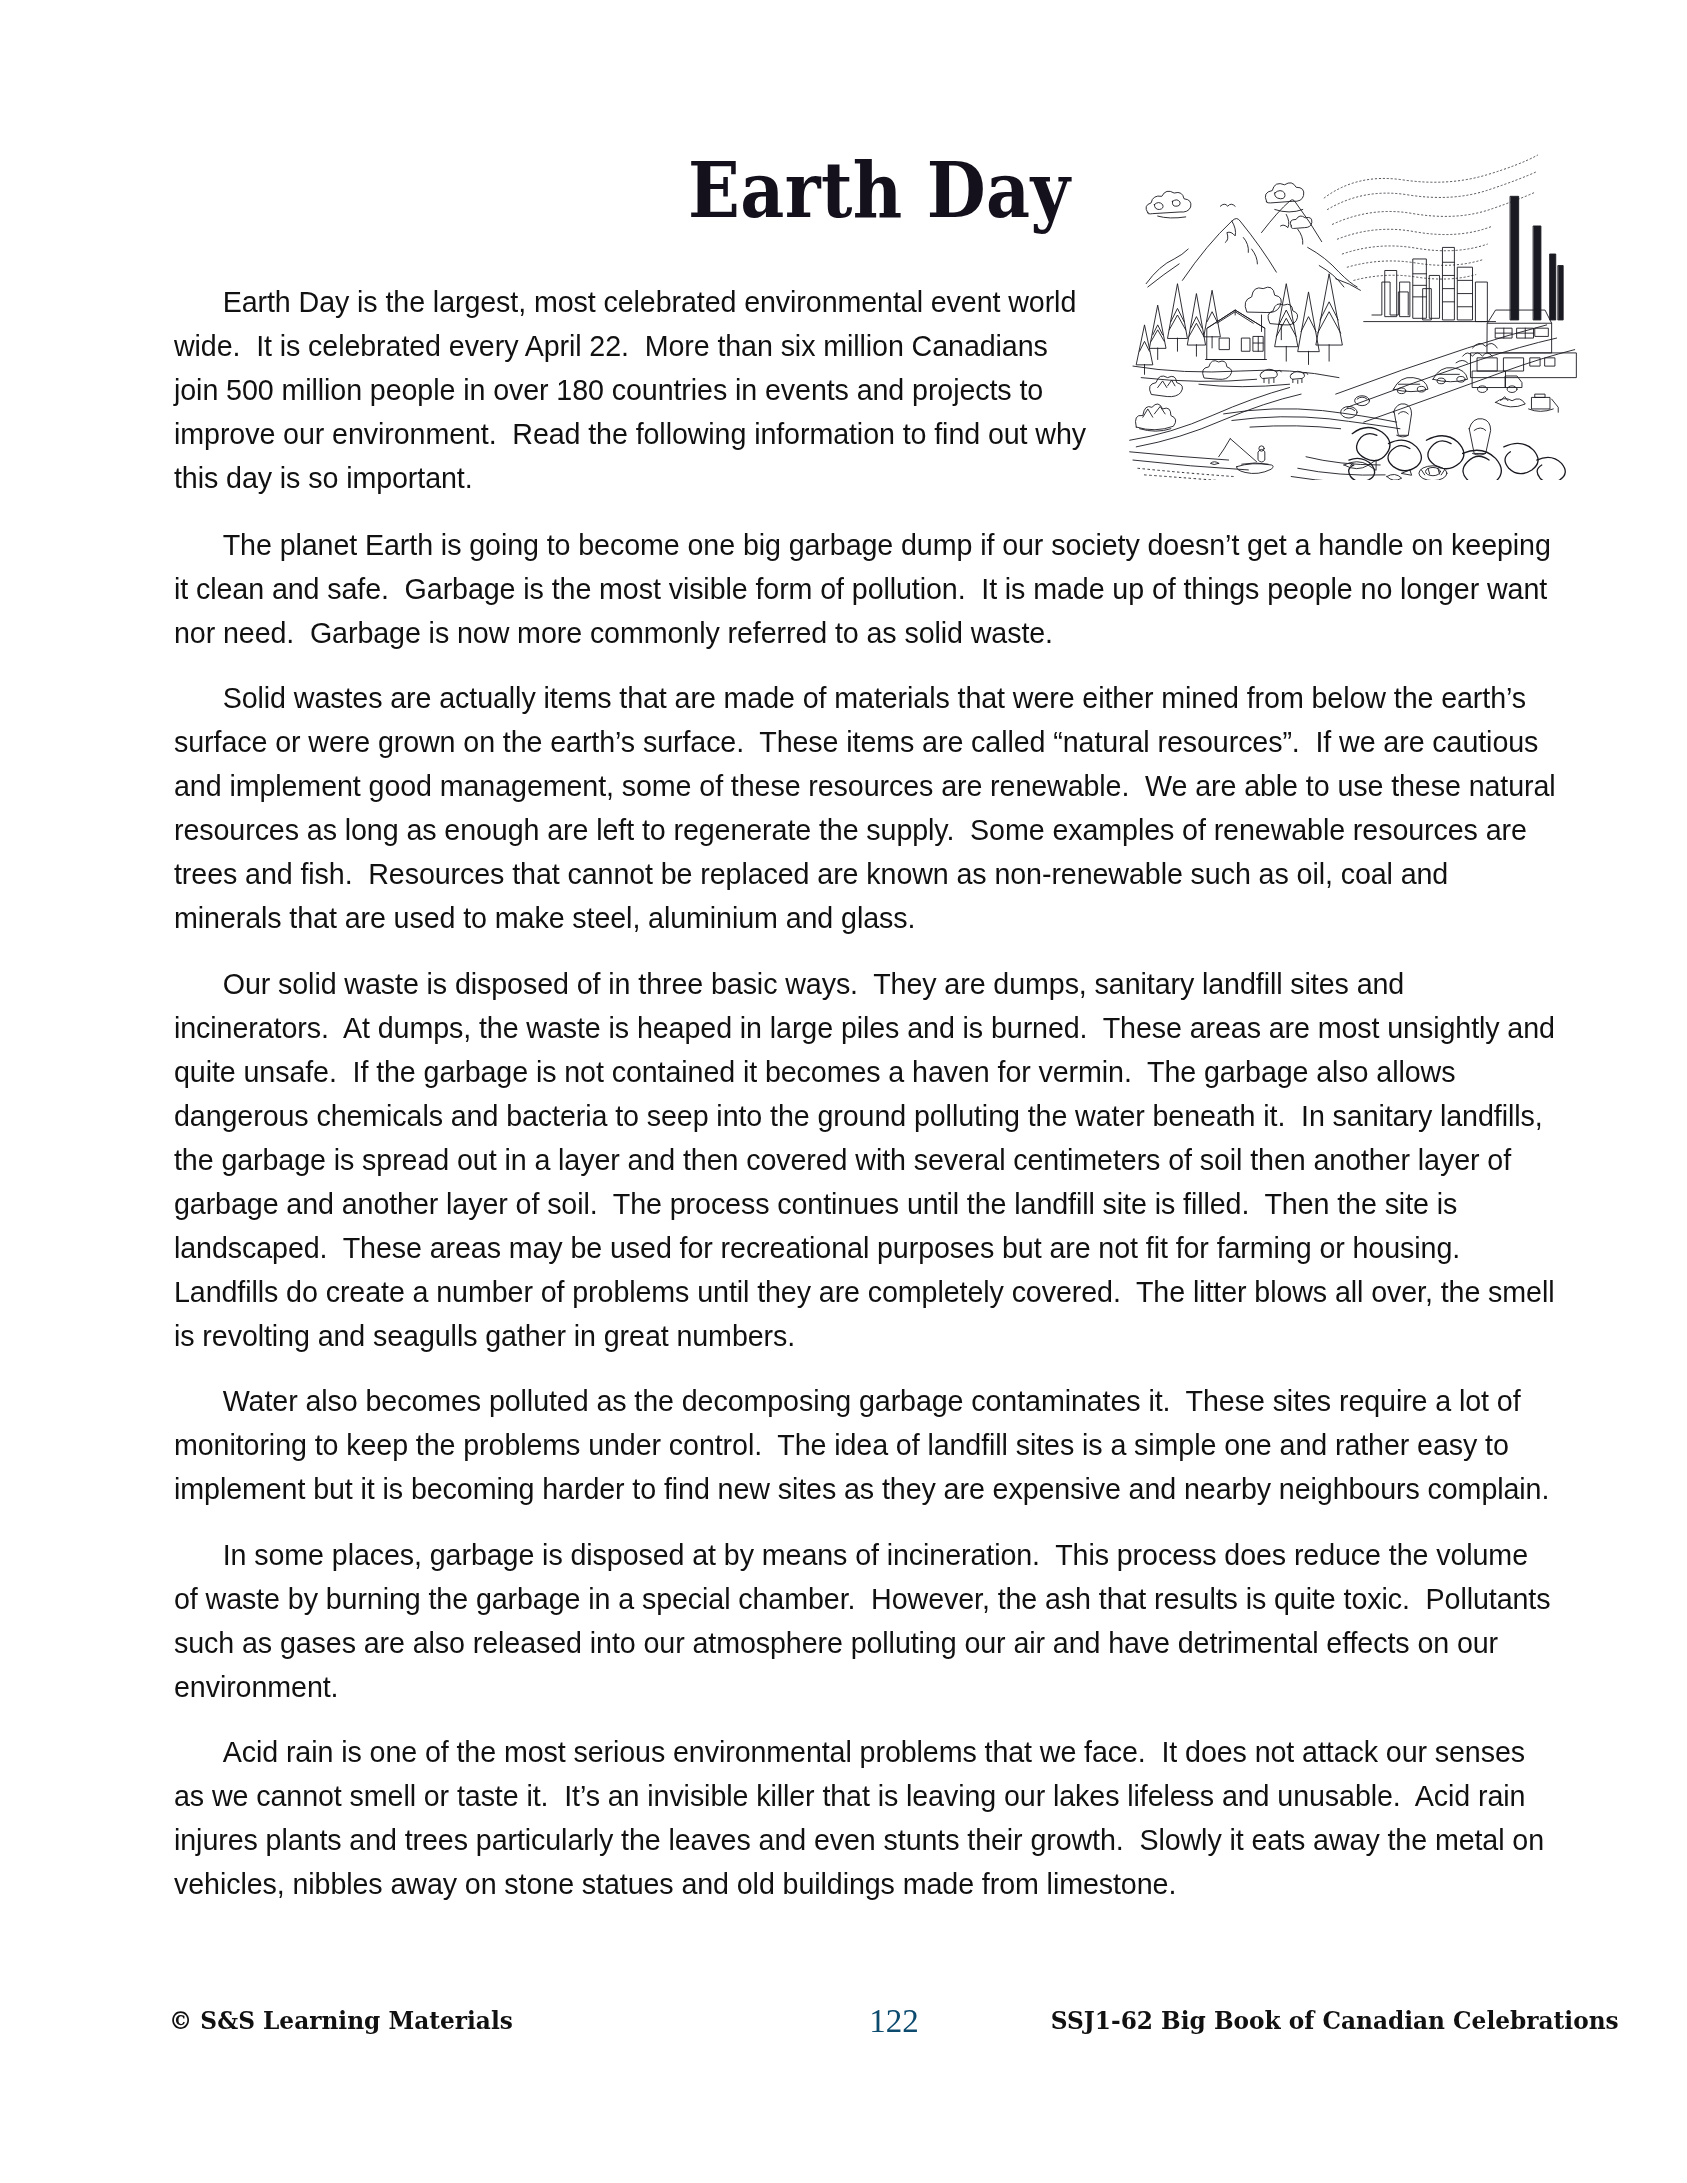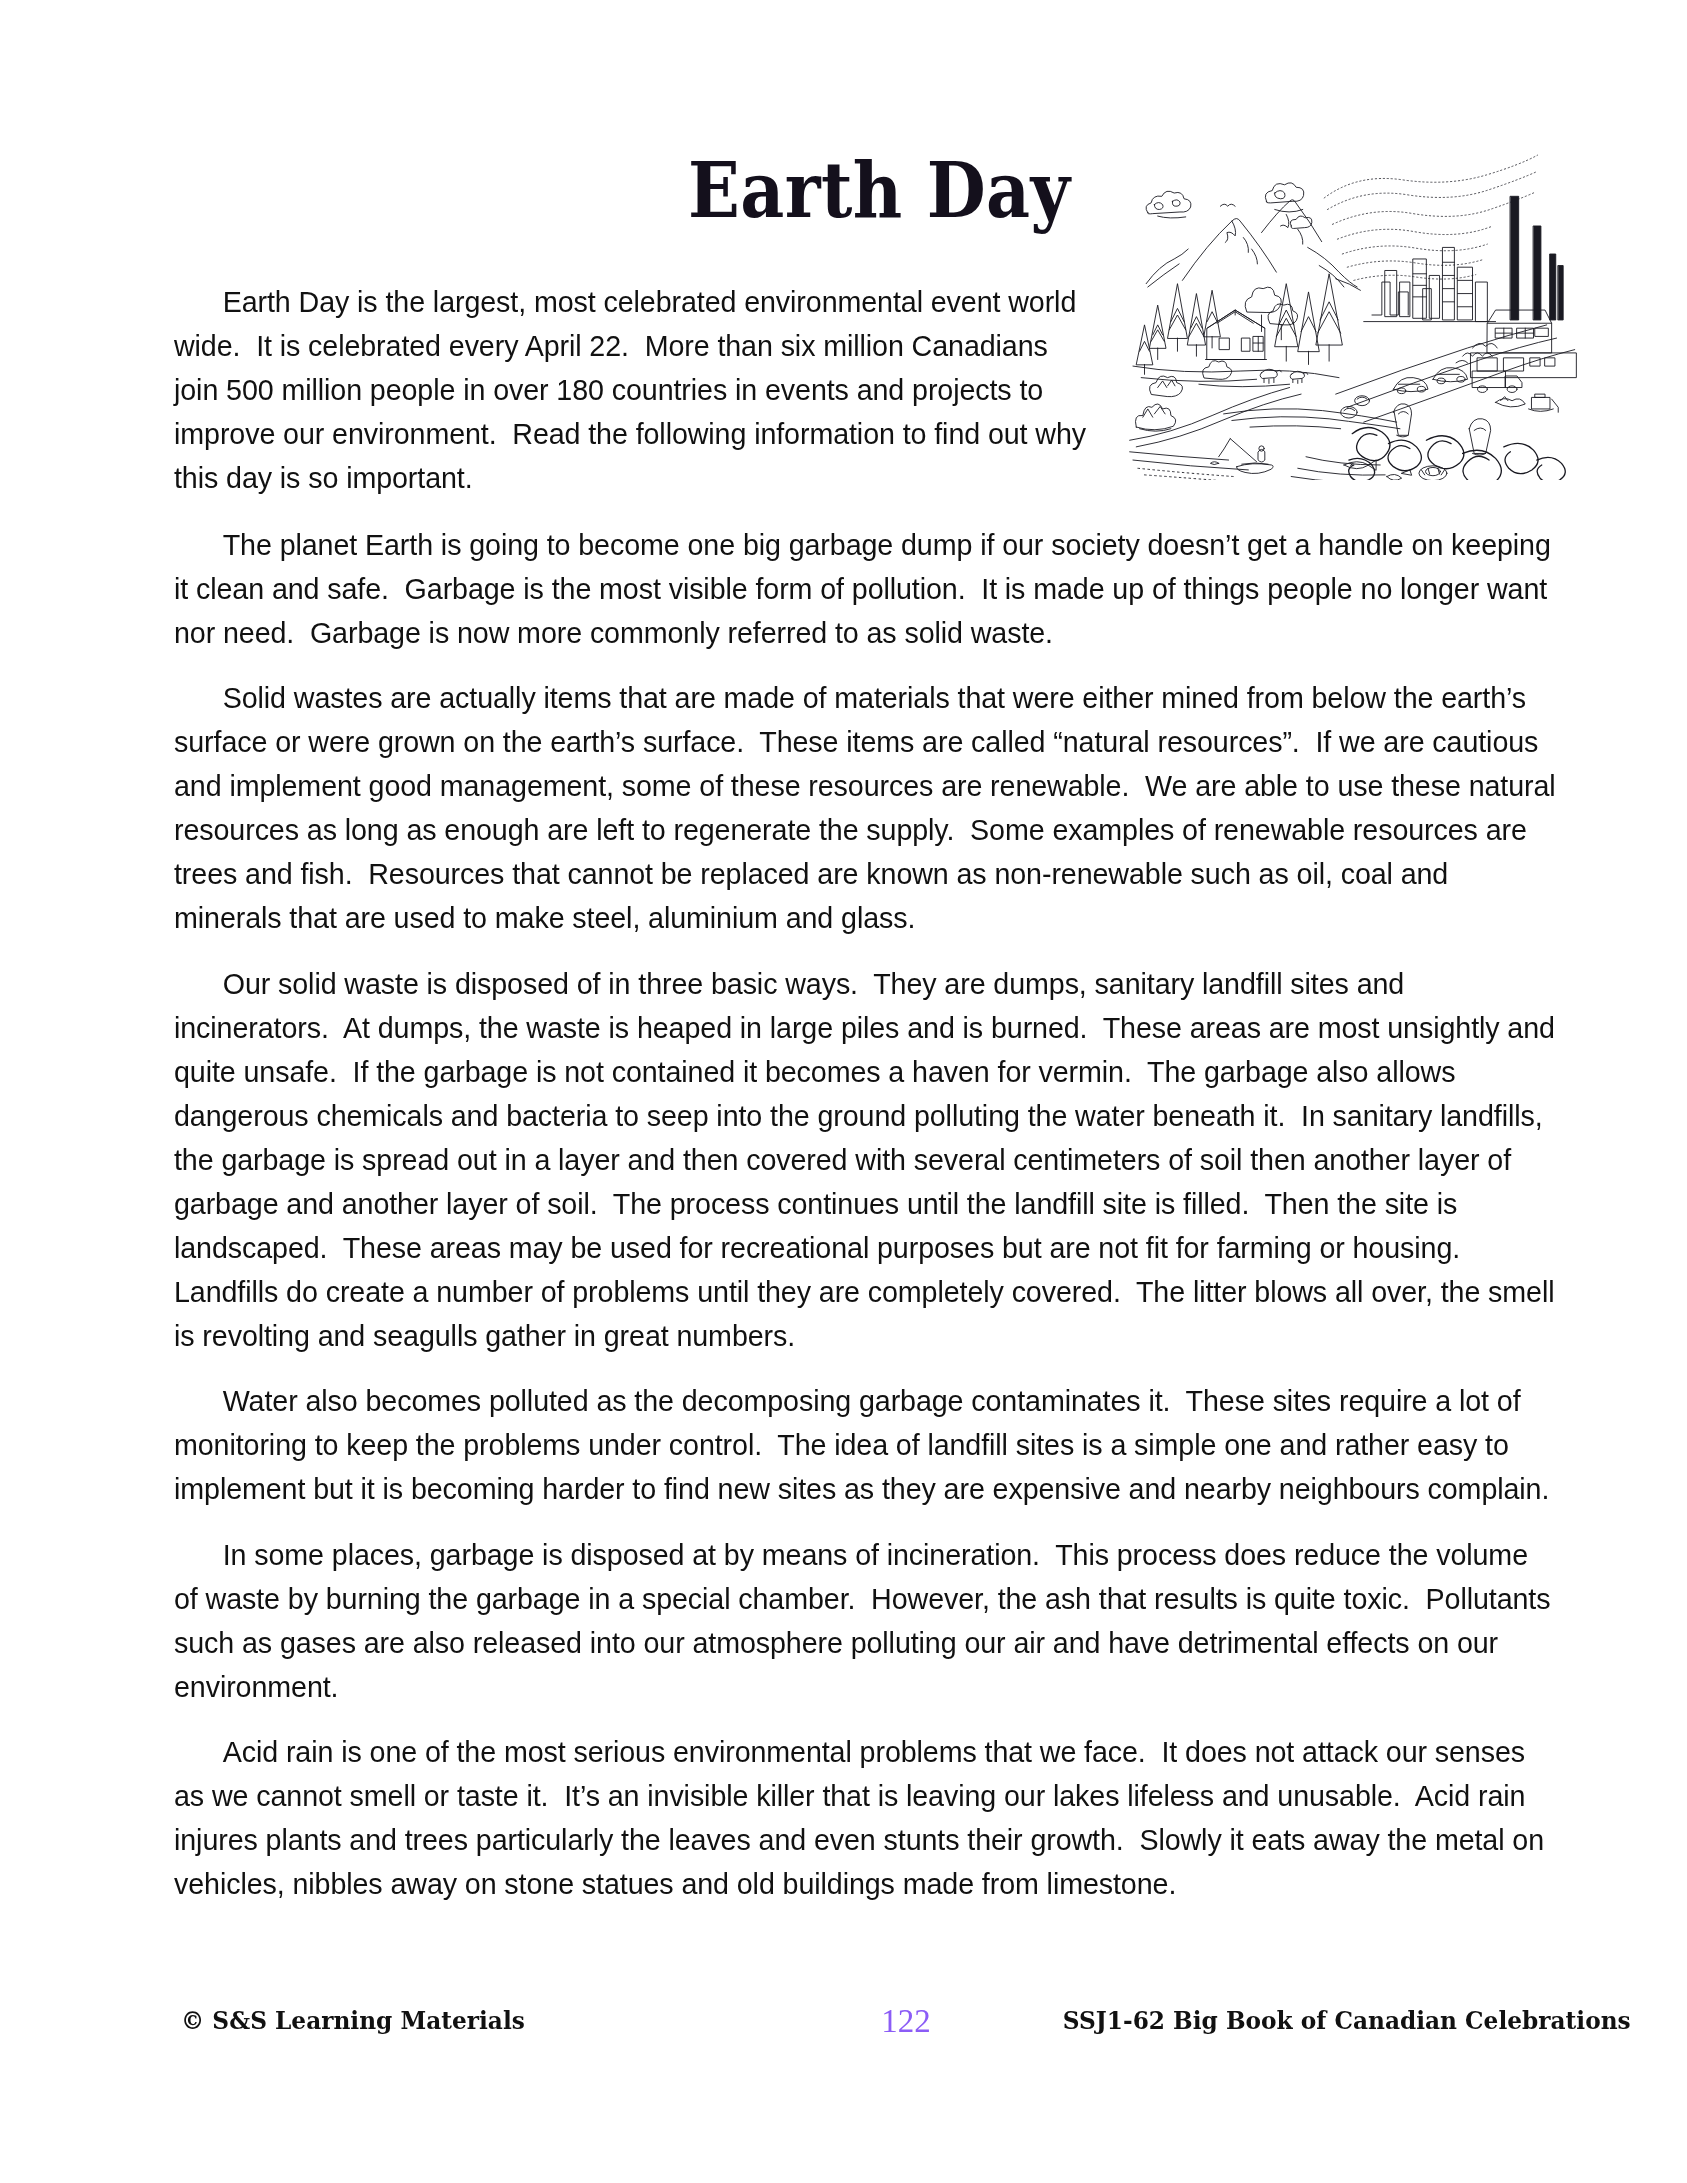--- a/index.html
+++ b/index.html
@@ -81,21 +81,21 @@
     letter-spacing: -0.1px;
     white-space: pre-wrap;
   }
   p.para.first {
     margin-bottom: 23px;
   }
 
   
   .footer {
     position: absolute;
-    left: 136px;
+    left: 124px;
     top: 2006px;
     width: 1450px;
     height: 49px;
   }
   .footer-left {
     position: absolute;
     left: 0;
     top: 0;
     font-family: "DejaVu Serif", "Liberation Serif", serif;
     font-weight: 700;
@@ -106,21 +106,21 @@
     transform-origin: left top;
   }
   .footer-page {
     position: absolute;
     left: 50%;
     top: -3.3px;
     transform: translateX(-50%);
     font-family: "Liberation Serif", "DejaVu Serif", serif;
     font-weight: 400;
     font-size: 33px;
-    color: #8b5cf6;
+    color: #0c4a6e;
   }
   .footer-right {
     position: absolute;
     right: 0;
     top: 0;
     font-family: "DejaVu Serif", "Liberation Serif", serif;
     font-weight: 700;
     font-size: 25px;
     color: #111111;
     white-space: nowrap;

